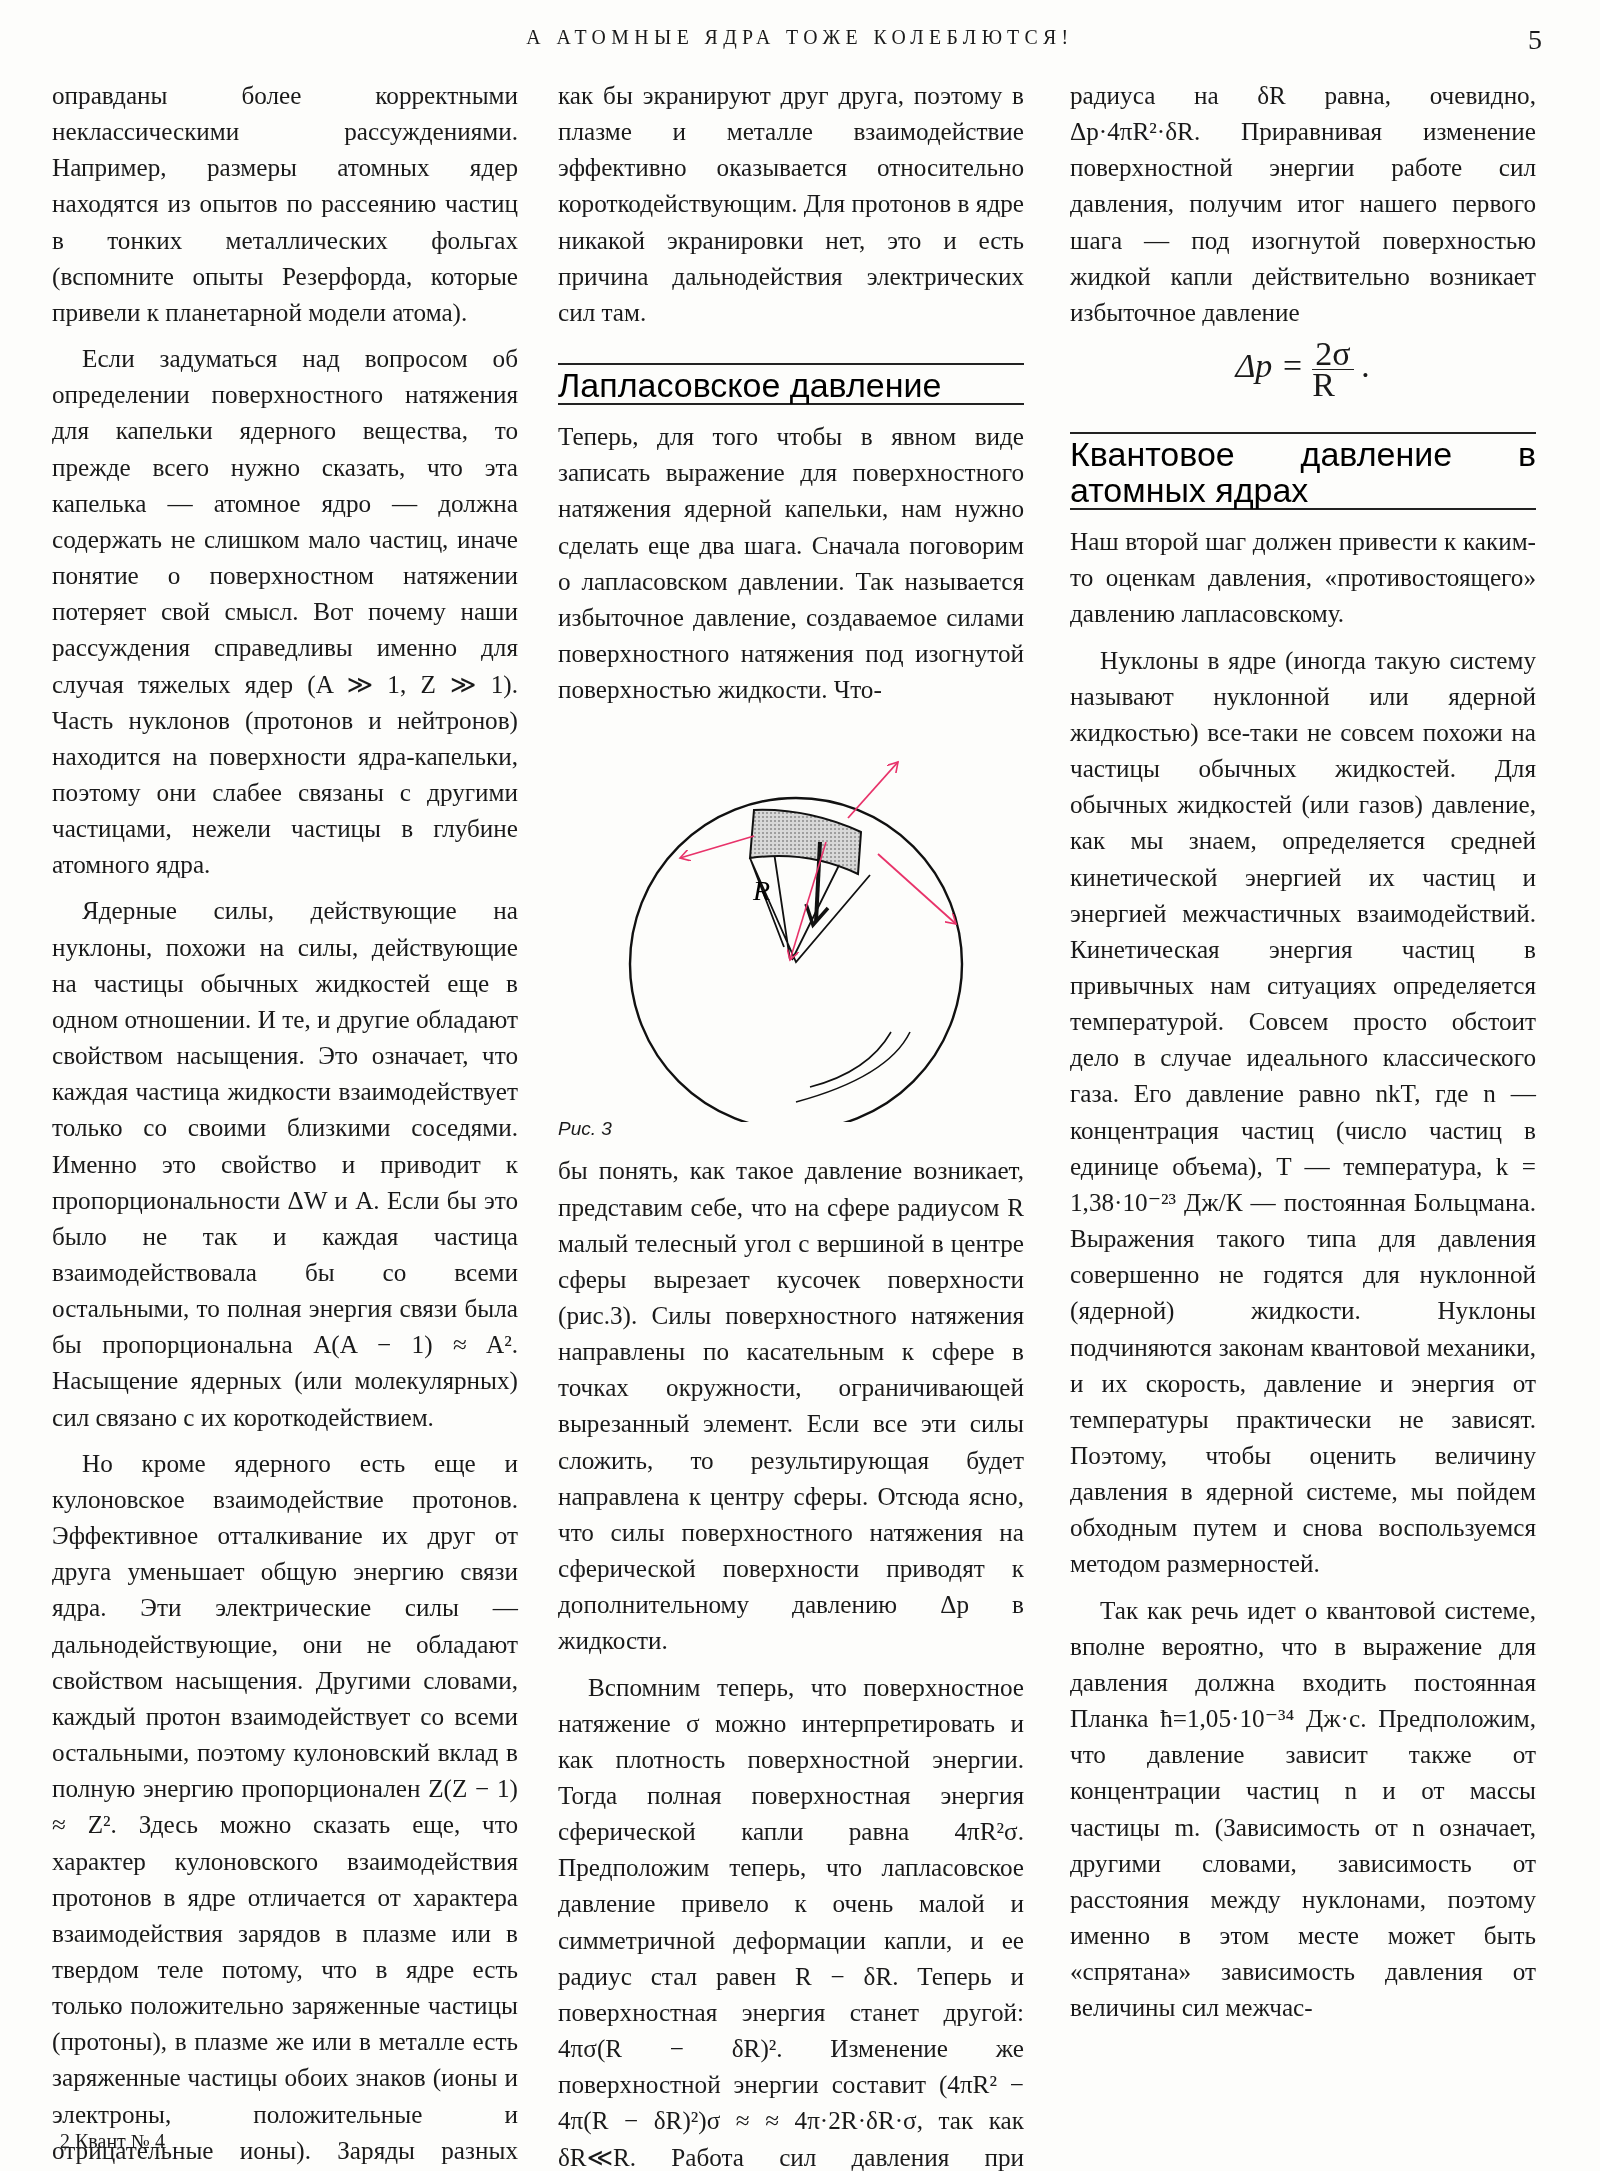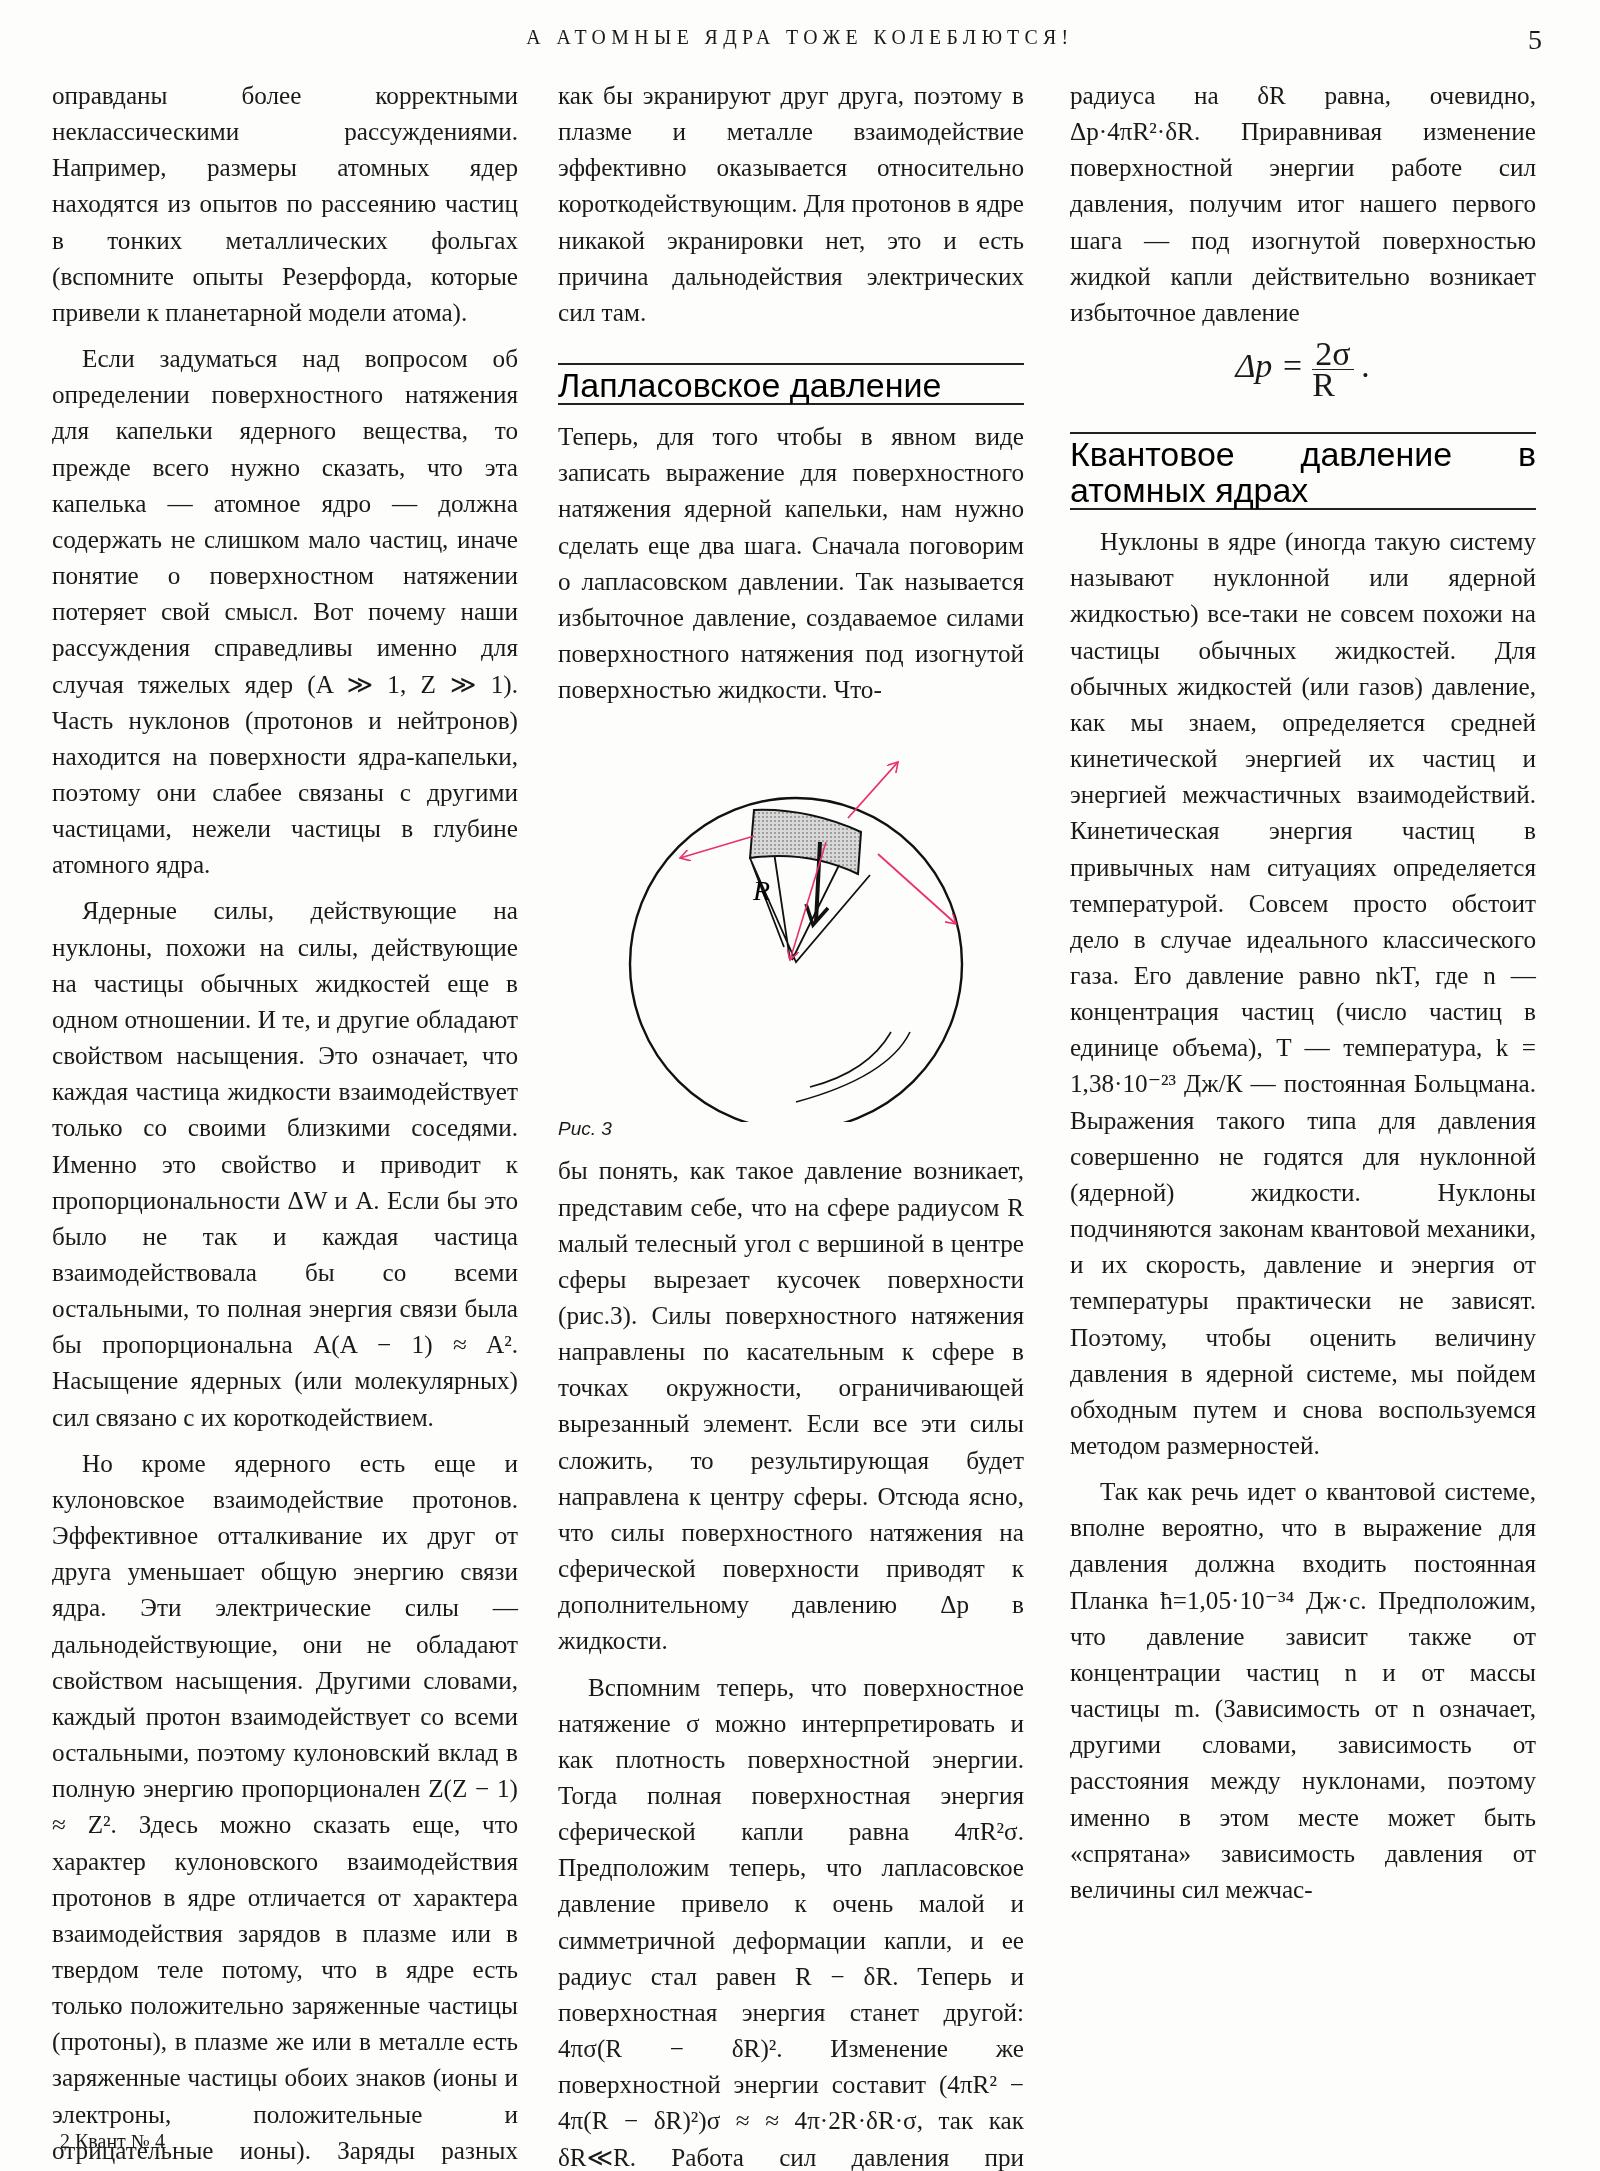--- a/index.html
+++ b/index.html
@@ -86,17 +86,18 @@
     <span>Δp =</span>
     <span class="frac">
       <span class="num">2σ</span>
       <span class="den">R</span>
     </span>
     <span>.</span>
   </div>
   <div class="head-block">
     <h2>Квантовое давление в атомных ядрах</h2>
   </div>
+  <p>Наш второй шаг должен привести к каким-то оценкам давления, «противостоящего» давлению лапласовскому.</p>
   <p class="ind">Нуклоны в ядре (иногда такую систему называют нуклонной или ядерной жидкостью) все-таки не совсем похожи на частицы обычных жидкостей. Для обычных жидкостей (или газов) давление, как мы знаем, определяется средней кинетической энергией их частиц и энергией межчастичных взаимодействий. Кинетическая энергия частиц в привычных нам ситуациях определяется температурой. Совсем просто обстоит дело в случае идеального классического газа. Его давление равно nkT, где n — концентрация частиц (число частиц в единице объема), T — температура, k = 1,38·10⁻²³ Дж/К — постоянная Больцмана. Выражения такого типа для давления совершенно не годятся для нуклонной (ядерной) жидкости. Нуклоны подчиняются законам квантовой механики, и их скорость, давление и энергия от температуры практически не зависят. Поэтому, чтобы оценить величину давления в ядерной системе, мы пойдем обходным путем и снова воспользуемся методом размерностей.</p>
   <p class="ind">Так как речь идет о квантовой системе, вполне вероятно, что в выражение для давления должна входить постоянная Планка ħ=1,05·10⁻³⁴ Дж·с. Предположим, что давление зависит также от концентрации частиц n и от массы частицы m. (Зависимость от n означает, другими словами, зависимость от расстояния между нуклонами, поэтому именно в этом месте может быть «спрятана» зависимость давления от величины сил межчас-</p>
 </div>
 
 <div class="footer">2 Квант № 4</div>
 
 </body></html>

